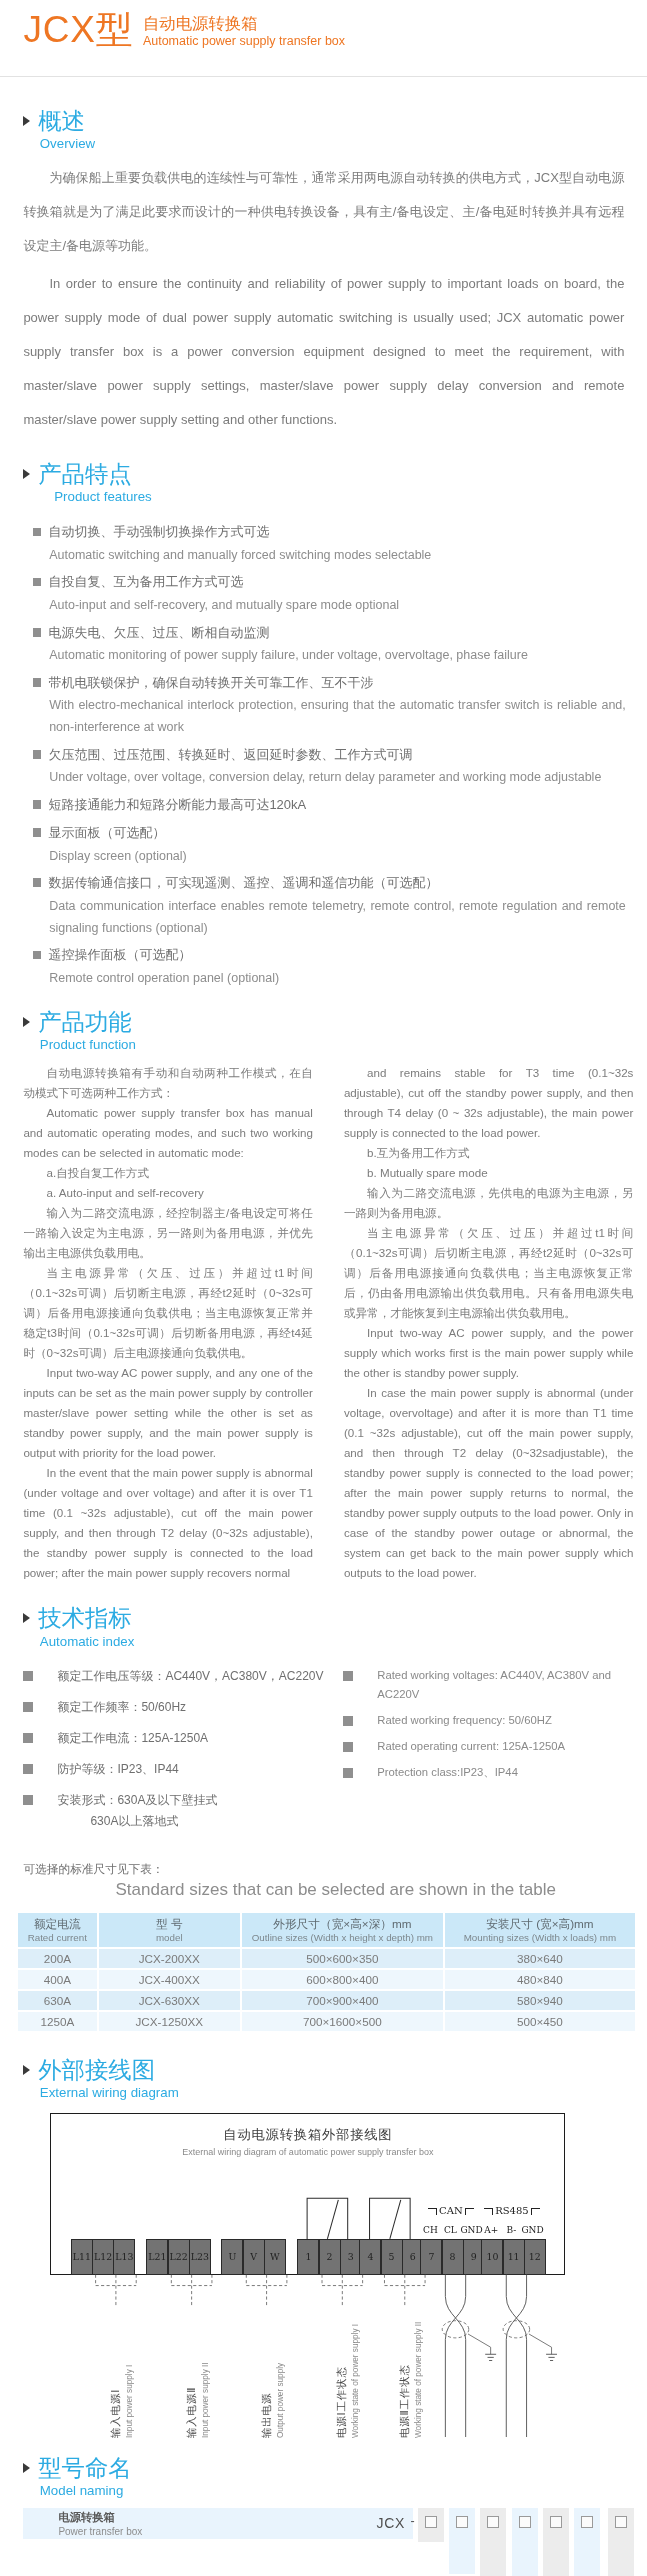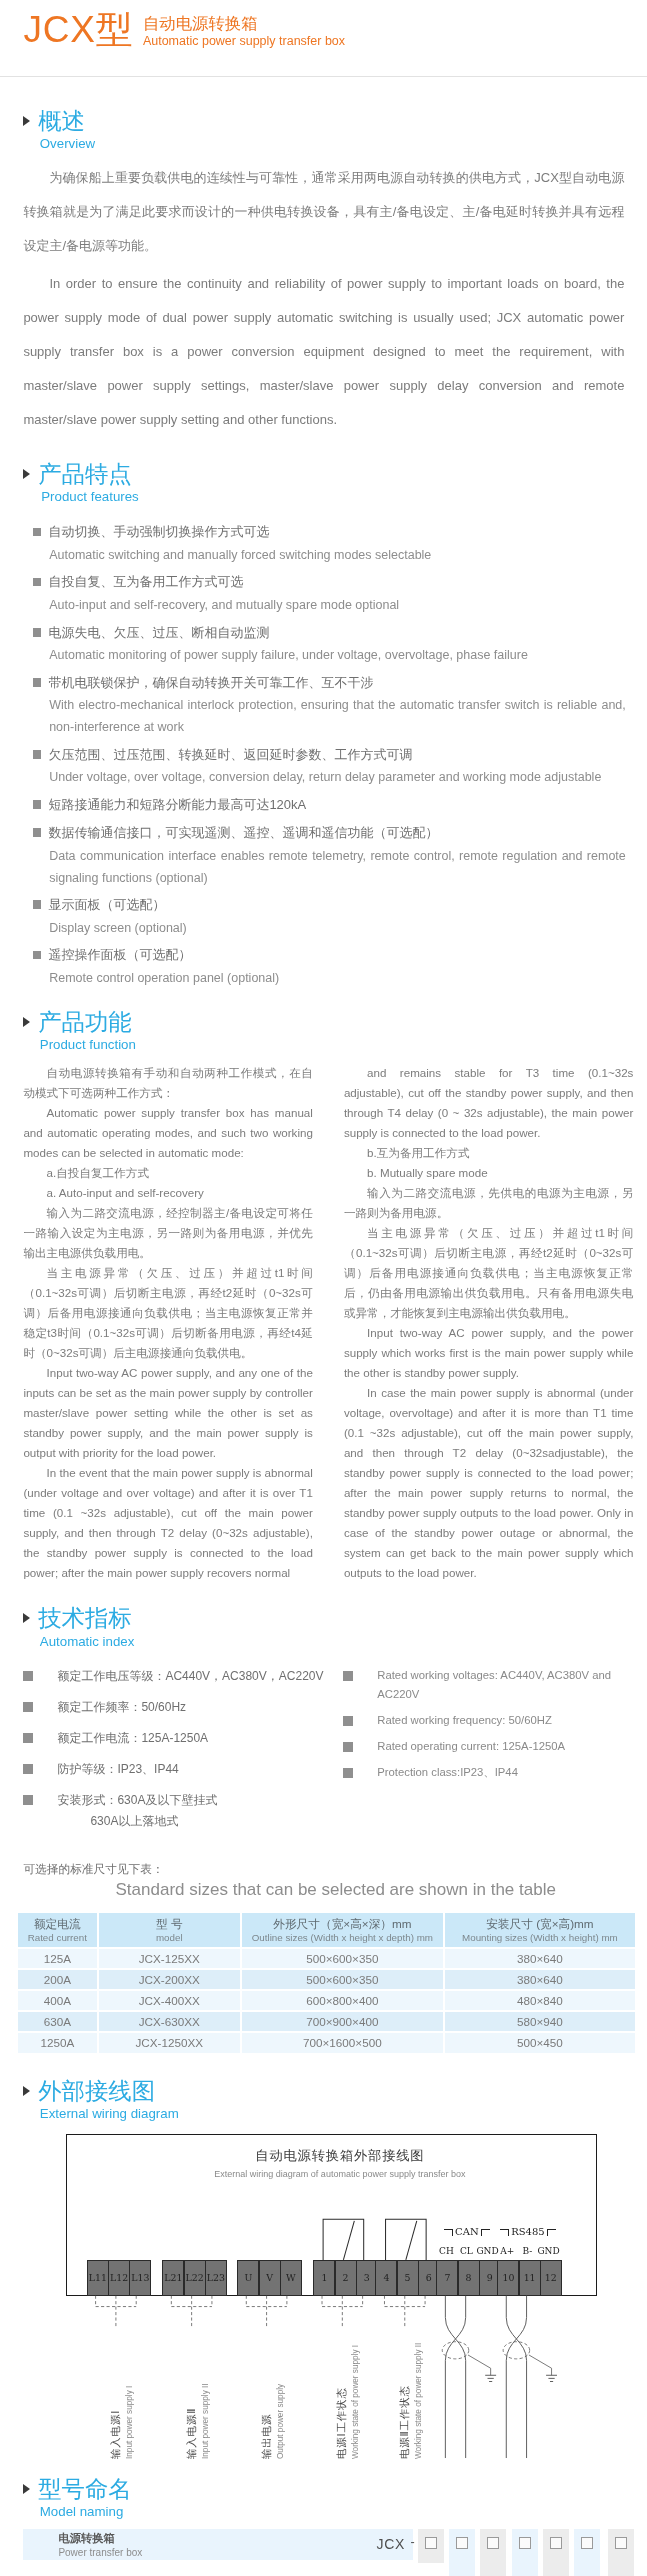--- a/index.html
+++ b/index.html
@@ -60,21 +60,21 @@
   table.sizes th{background:#cbe8f8;font-weight:normal;padding:3.9px 1.6px;}
   table.sizes th .th-zh{font-size:11.7px;color:#5f6a70;}
   table.sizes th .th-en{font-size:9.8px;color:#7d888e;}
   table.sizes td{text-align:center;font-size:11.7px;color:#7a7a7a;padding:3.1px 1.6px;}
   table.sizes tr.odd td{background:#eef7fd;}
   table.sizes tr.even td{background:#ddeef9;}
   .c1{width:13%;} .c2{width:23%;} .c3{width:33%;} .c4{width:31%;}
 
   
   .diagram{position:relative;width:648px;height:328px;margin-top:12.5px;}
-  .wirebox{position:absolute;left:43px;top:0;width:513px;height:160px;border:1.6px solid #1c1c1c;background:#fff;padding-left:16px;}
+  .wirebox{position:absolute;left:27px;top:0;width:513px;height:160px;border:1.6px solid #1c1c1c;background:#fff;}
   .wtitle{text-align:center;font-size:13.3px;color:#3c3c3c;margin-top:12.5px;letter-spacing:0.8px;}
   .wsub{text-align:center;font-size:9px;color:#8a8a8a;margin-top:3.1px;}
   .tgroup{position:absolute;bottom:-0.8px;display:flex;}
   .tcell{width:20px;height:34px;border:0.8px solid #2a2a2a;margin-right:-0.8px;background:#737373;
          font-family:"DejaVu Serif","Liberation Serif",serif;font-size:9.4px;color:#222;
          display:flex;align-items:center;justify-content:center;}
   .pinrow{position:absolute;display:flex;}
   .pin{width:20px;text-align:center;font-family:"DejaVu Serif","Liberation Serif",serif;font-size:9px;color:#222;}
   .bus{position:absolute;text-align:center;font-family:"DejaVu Serif","Liberation Serif",serif;font-size:10px;color:#222;}
   .bus .bl,.bus .br{display:inline-block;width:7.8px;height:6.2px;vertical-align:middle;}
@@ -121,21 +121,21 @@
     </div>
     <p class="para indent" style="margin-top:9.4px;">为确保船上重要负载供电的连续性与可靠性，通常采用两电源自动转换的供电方式，JCX型自动电源转换箱就是为了满足此要求而设计的一种供电转换设备，具有主/备电设定、主/备电延时转换并具有远程设定主/备电源等功能。</p>
     <p class="para indent" style="margin-top:4.7px;">In order to ensure the continuity and reliability of power supply to important loads on board, the power supply mode of dual power supply automatic switching is usually used; JCX automatic power supply transfer box is a power conversion equipment designed to meet the requirement, with master/slave power supply settings, master/slave power supply delay conversion and remote master/slave power supply setting and other functions.</p>
   </div>
 
   <div class="sec" style="margin-top:23.4px;">
     <div class="sec-head">
       <span class="arrow"></span>
       <div class="hwrap">
         <h2 class="h-zh">产品特点</h2>
-        <div class="h-en" style="margin-left:3px;">Product features</div>
+        <div class="h-en" style="margin-left:16px;">Product features</div>
       </div>
     </div>
     <ul class="feat-list" id="feat-list">
         <li>
           <div class="f-zh"><span class="sq"></span>自动切换、手动强制切换操作方式可选</div>
           <div class="f-en">Automatic switching and manually forced switching modes selectable</div>
         </li>
         <li>
           <div class="f-zh"><span class="sq"></span>自投自复、互为备用工作方式可选</div>
           <div class="f-en">Auto-input and self-recovery, and mutually spare mode optional</div>
@@ -149,26 +149,26 @@
           <div class="f-en">With electro-mechanical interlock protection, ensuring that the automatic transfer switch is reliable and, non-interference at work</div>
         </li>
         <li>
           <div class="f-zh"><span class="sq"></span>欠压范围、过压范围、转换延时、返回延时参数、工作方式可调</div>
           <div class="f-en">Under voltage, over voltage, conversion delay, return delay parameter and working mode adjustable</div>
         </li>
         <li>
           <div class="f-zh"><span class="sq"></span>短路接通能力和短路分断能力最高可达120kA</div>
         </li>
         <li>
+          <div class="f-zh"><span class="sq"></span>显示面板（可选配）</div>
+          <div class="f-en">Display screen (optional)</div>
+        </li>
+        <li>
           <div class="f-zh"><span class="sq"></span>数据传输通信接口，可实现遥测、遥控、遥调和遥信功能（可选配）</div>
           <div class="f-en">Data communication interface enables remote telemetry, remote control, remote regulation and remote signaling functions (optional)</div>
-        </li>
-        <li>
-          <div class="f-zh"><span class="sq"></span>显示面板（可选配）</div>
-          <div class="f-en">Display screen (optional)</div>
         </li>
         <li>
           <div class="f-zh"><span class="sq"></span>遥控操作面板（可选配）</div>
           <div class="f-en">Remote control operation panel (optional)</div>
         </li>
       </ul>
   </div>
 
   <div class="sec" style="margin-top:20px;">
     <div class="sec-head">
@@ -242,31 +242,25 @@
             <th>
               <div class="th-zh">型 号</div>
               <div class="th-en">model</div>
             </th>
             <th>
               <div class="th-zh">外形尺寸（宽×高×深）mm</div>
               <div class="th-en">Outline sizes (Width x height x depth) mm</div>
             </th>
             <th>
               <div class="th-zh">安装尺寸 (宽×高)mm</div>
-              <div class="th-en">Mounting sizes (Width x height) mm</div>
+              <div class="th-en">Mounting sizes (Width x loads) mm</div>
             </th>
           </tr>
         </thead>
       <tbody id="sizes-body">
-          <tr class="odd">
-            <td>125A</td>
-            <td>JCX-125XX</td>
-            <td>500×600×350</td>
-            <td>380×640</td>
-          </tr>
           <tr class="even">
             <td>200A</td>
             <td>JCX-200XX</td>
             <td>500×600×350</td>
             <td>380×640</td>
           </tr>
           <tr class="odd">
             <td>400A</td>
             <td>JCX-400XX</td>
             <td>600×800×400</td>

